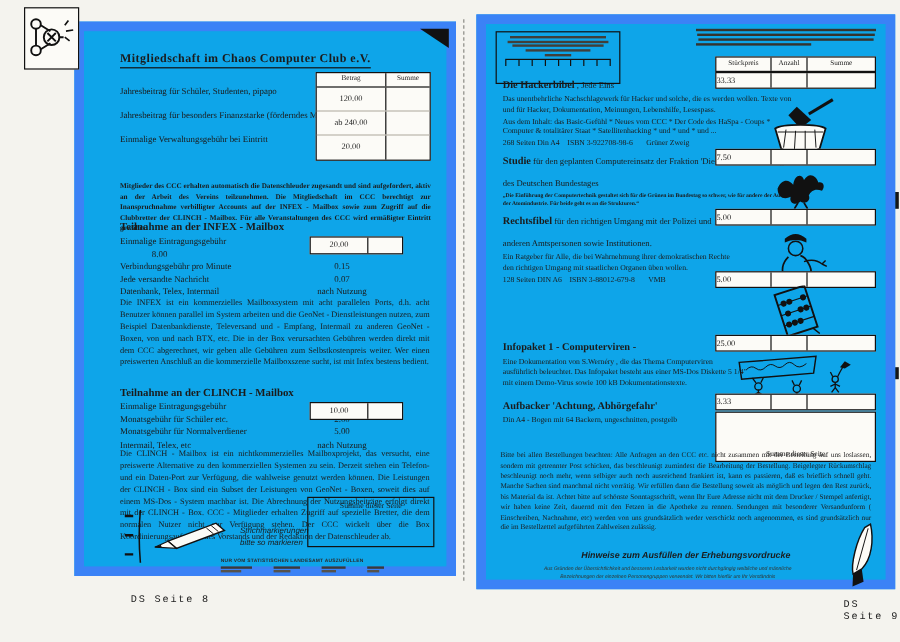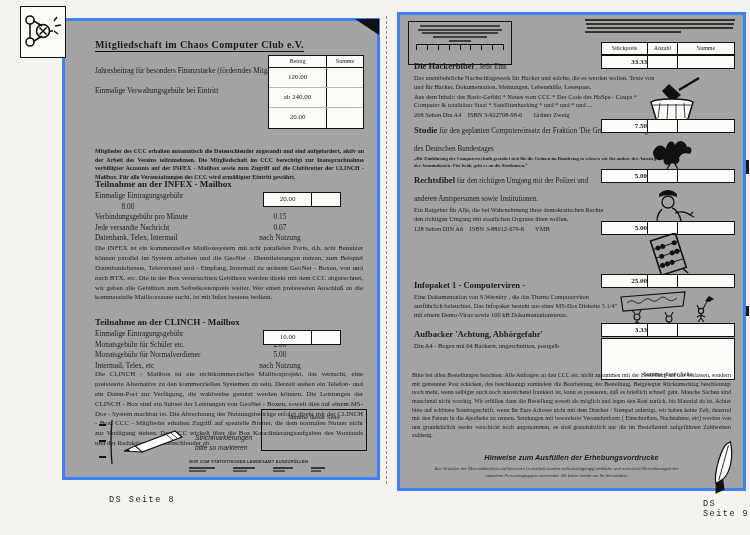--- a/index.html
+++ b/index.html
@@ -1,20 +1,20 @@
 <!DOCTYPE html>
 <html><head>
 <meta charset="utf-8">
 <style>
   * { margin:0; padding:0; box-sizing:border-box; }
   html,body { width:750px; height:535px; }
   body { background:#f4f3ee; position:relative; overflow:hidden;
          font-family:"Liberation Serif","DejaVu Serif",serif; color:#1b1b1b; }
 
-  .page { position:absolute; background:#a3a3a3; border:3px solid #3b82f6; }
+  .page { position:absolute; background:#0ea5e9; border:8px solid #3b82f6; }
   #page-left  { left:62px;  top:18px; width:318px; height:462px; }
   #page-right { left:397px; top:12px; width:349px; height:479px; }
   .fold { position:absolute; left:386px; top:16px; height:468px; border-left:1px dashed #8a8a84; }
   .dogear { position:absolute; top:-2px; right:-2px; width:0; height:0;
             border-top:16px solid #111; border-left:24px solid transparent; }
   .edge-mark { position:absolute; width:4px; background:#161616; }
 
   
   #logo-box { position:absolute; left:20px; top:6px; width:46px; height:52px;
               border:1.5px solid #111; background:#fcfbf7; z-index:3; padding:2px 1px; }
@@ -67,21 +67,21 @@
   .rp-micro-right { position:absolute; right:8px; top:4px; width:150px; }
   .rp-micro-right .microbar { background:#35332e; height:2.2px; margin-bottom:1.8px; }
   .price-header, .price-row { position:absolute; right:8px; width:134px; display:flex;
                               border:1.2px solid #111; background:#fcfbf7; }
   .price-header { top:27px; height:13px; font-size:6px; }
   .price-header span { text-align:center; line-height:11px; }
   .ph1 { width:46px; border-right:1px solid #111; }
   .ph2 { width:30px; border-right:1px solid #111; }
   .ph3 { flex:1; }
   .price-row { height:14px; }
-  .pr-v { width:46px; border-right:1px solid #111; font-size:7px; text-align:right; line-height:12px;font-weight:bold; }
+  .pr-v { width:46px; border-right:1px solid #111; font-size:7px; text-align:left; line-height:12px; }
   .pr-a { width:30px; border-right:1px solid #111; }
   .pr-s { flex:1; }
   .item { position:absolute; left:14px; right:8px; }
   .item .price-row { right:0; top:0; }
   .item-title { font-size:8.6px; font-weight:bold; }
   .item-lead  { font-size:7.2px; font-weight:normal; }
   .item-text  { }
   .item-body  { font-size:6.4px; line-height:1.38; text-align:left; margin-top:1px; }
   .item-footer{ font-size:6.4px; margin-top:1px; white-space:pre; }
   .item-micro { font-size:4.7px; font-weight:bold; line-height:1.4; margin-top:1px; }
@@ -122,20 +122,21 @@
   </svg>
 </div>
 
 <div class="page" id="page-left">
   <div class="dogear"></div>
 
   <div class="lp-title">Mitgliedschaft im Chaos  Computer  Club e.V.</div>
 
   <div class="lp-member">
     <div class="mrows">
+      <div class="mrow">Jahresbeitrag für Schüler, Studenten, pipapo</div>
       <div class="mrow">Jahresbeitrag für besonders Finanzstarke (förderndes Mitglied)</div>
       <div class="mrow">Einmalige Verwaltungsgebühr bei Eintritt</div>
     </div>
     <div class="fee-table">
       <div class="fee-th">
         <span class="c1">Betrag</span>
         <span class="c2">Summe</span>
       </div>
       <div class="fee-tr">
         <span class="c1">120.00</span>

